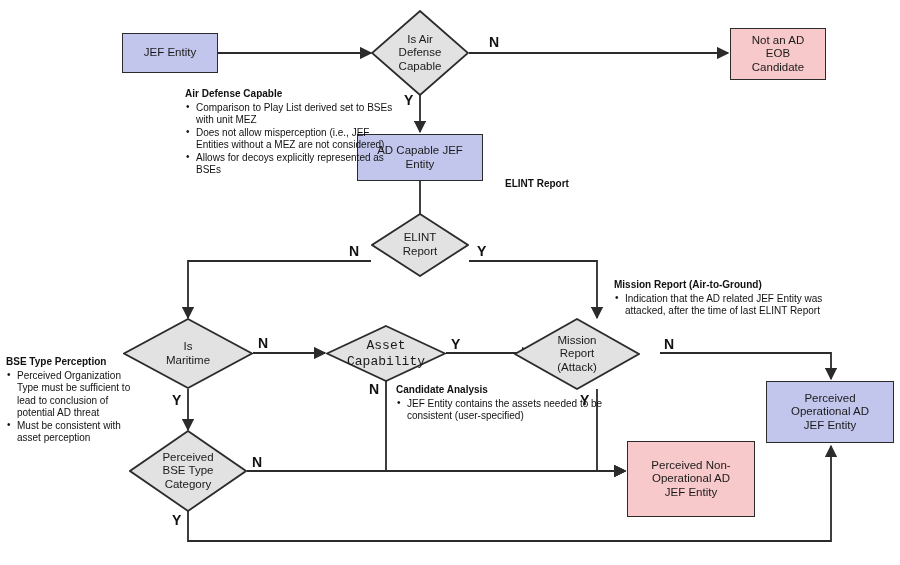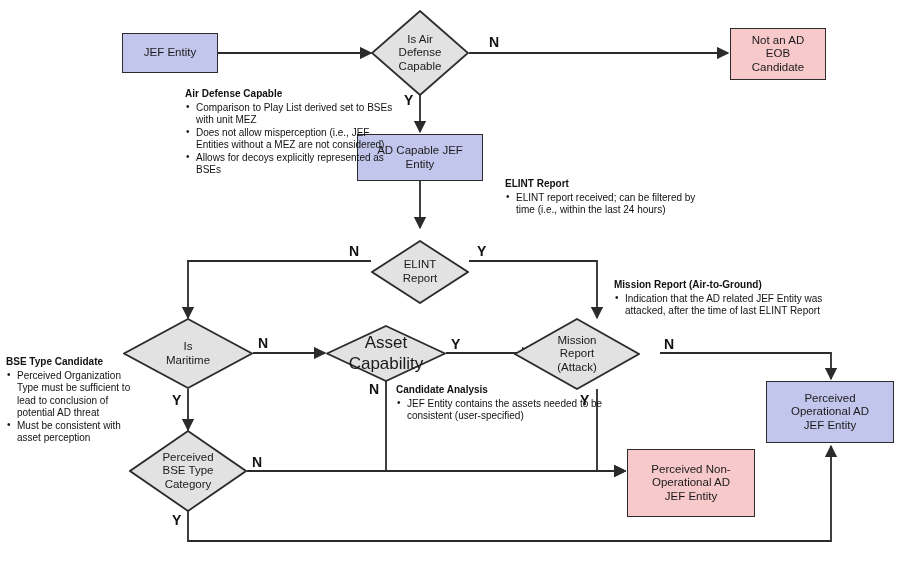--- a/index.html
+++ b/index.html
@@ -153,41 +153,41 @@
     <span style="white-space:pre-line;">AD Capable JEF
 Entity</span>
   </div>
 
   <div class="node box pink" style="left:730px; top:28px; width:96px; height:52px;">
     <span style="white-space:pre-line;">Not an AD
 EOB
 Candidate</span>
   </div>
 
-  <div class="diamond-wrap" style="left:371px; top:240px; width:98px; height:64px;">
+  <div class="diamond-wrap" style="left:371px; top:213px; width:98px; height:64px;">
     <svg width="98" height="64" viewBox="0 0 98 64" xmlns="http://www.w3.org/2000/svg">
       <polygon points="49,1 97,32 49,63 1,32" fill="#e2e2e2" stroke="#2b2b2b" stroke-width="1.8"></polygon>
     </svg>
     <div class="diamond-label" style="white-space:pre-line;">ELINT
 Report</div>
   </div>
 
   <div class="diamond-wrap" style="left:123px; top:318px; width:130px; height:71px;">
     <svg width="130" height="71" viewBox="0 0 130 71" xmlns="http://www.w3.org/2000/svg">
       <polygon points="65,1 129,35.5 65,70 1,35.5" fill="#e2e2e2" stroke="#2b2b2b" stroke-width="1.8"></polygon>
     </svg>
     <div class="diamond-label" style="white-space:pre-line;">Is
 Maritime</div>
   </div>
 
   <div class="diamond-wrap" style="left:326px; top:325px; width:120px; height:57px;">
     <svg width="120" height="57" viewBox="0 0 120 57" xmlns="http://www.w3.org/2000/svg">
       <polygon points="60,1 119,28.5 60,56 1,28.5" fill="#e2e2e2" stroke="#2b2b2b" stroke-width="1.8"></polygon>
     </svg>
-    <div class="diamond-label" style="white-space:pre-line; font-size:17px;">Asset Capability</div>
+    <div class="diamond-label" style="white-space:pre-line; font-size:13px;font-family:Liberation Mono, monospace;">Asset Capability</div>
   </div>
 
   <div class="diamond-wrap" style="left:514px; top:318px; width:126px; height:72px;">
     <svg width="126" height="72" viewBox="0 0 126 72" xmlns="http://www.w3.org/2000/svg">
       <polygon points="63,1 125,36 63,71 1,36" fill="#e2e2e2" stroke="#2b2b2b" stroke-width="1.8"></polygon>
     </svg>
     <div class="diamond-label" style="white-space:pre-line;">Mission
 Report
 (Attack)</div>
   </div>
@@ -200,21 +200,21 @@
 BSE Type
 Category</div>
   </div>
 
   <div class="node box blue" style="left:766px; top:381px; width:128px; height:62px;">
     <span style="white-space:pre-line;">Perceived
 Operational AD
 JEF Entity</span>
   </div>
 
-  <div class="node box pink" style="left:627px; top:441px; width:128px; height:68px;margin-top:8px;">
+  <div class="node box pink" style="left:627px; top:441px; width:128px; height:76px;">
     <span style="white-space:pre-line;">Perceived Non-
 Operational AD
 JEF Entity</span>
   </div>
 
   <div class="edge-label" style="left:489px; top:34px;">N</div>
   <div class="edge-label" style="left:404px; top:92px;">Y</div>
   <div class="edge-label" style="left:349px; top:243px;">N</div>
   <div class="edge-label" style="left:477px; top:243px;">Y</div>
   <div class="edge-label" style="left:258px; top:335px;">N</div>
@@ -230,34 +230,31 @@
     <span class="atitle">Air Defense Capable</span>
     <ul>
       <li>Comparison to Play List derived set to BSEs with unit MEZ</li>
       <li>Does not allow misperception (i.e., JEF Entities without a MEZ are not considered)</li>
       <li>Allows for decoys explicitly represented as BSEs</li>
     </ul>
   </div>
 
   <div class="annot" style="left:505px; top:178px; width:210px;">
     <span class="atitle">ELINT Report</span>
-    <ul>
-      <li>ELINT report received; can be filtered by time (i.e., within the last 24 hours)</li>
-    </ul>
   </div>
 
   <div class="annot" style="left:614px; top:279px; width:250px;">
     <span class="atitle">Mission Report (Air-to-Ground)</span>
     <ul>
       <li>Indication that the AD related JEF Entity was attacked, after the time of last ELINT Report</li>
     </ul>
   </div>
 
   <div class="annot" style="left:6px; top:356px; width:132px;">
-    <span class="atitle">BSE Type Candidate</span>
+    <span class="atitle">BSE Type Perception</span>
     <ul>
       <li>Perceived Organization Type must be sufficient to lead to conclusion of potential AD threat</li>
       <li>Must be consistent with asset perception</li>
     </ul>
   </div>
 
   <div class="annot" style="left:396px; top:384px; width:225px;">
     <span class="atitle">Candidate Analysis</span>
     <ul>
       <li>JEF Entity contains the assets needed to be consistent (user-specified)</li>

